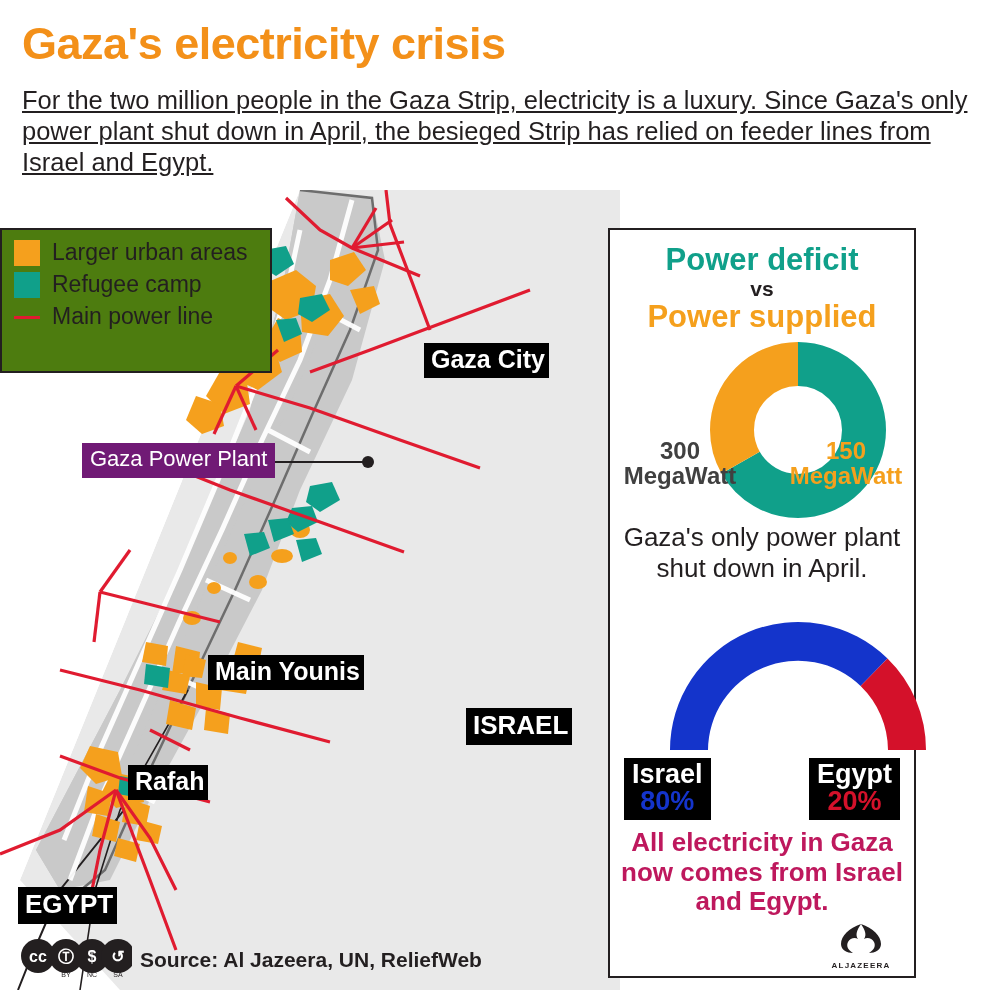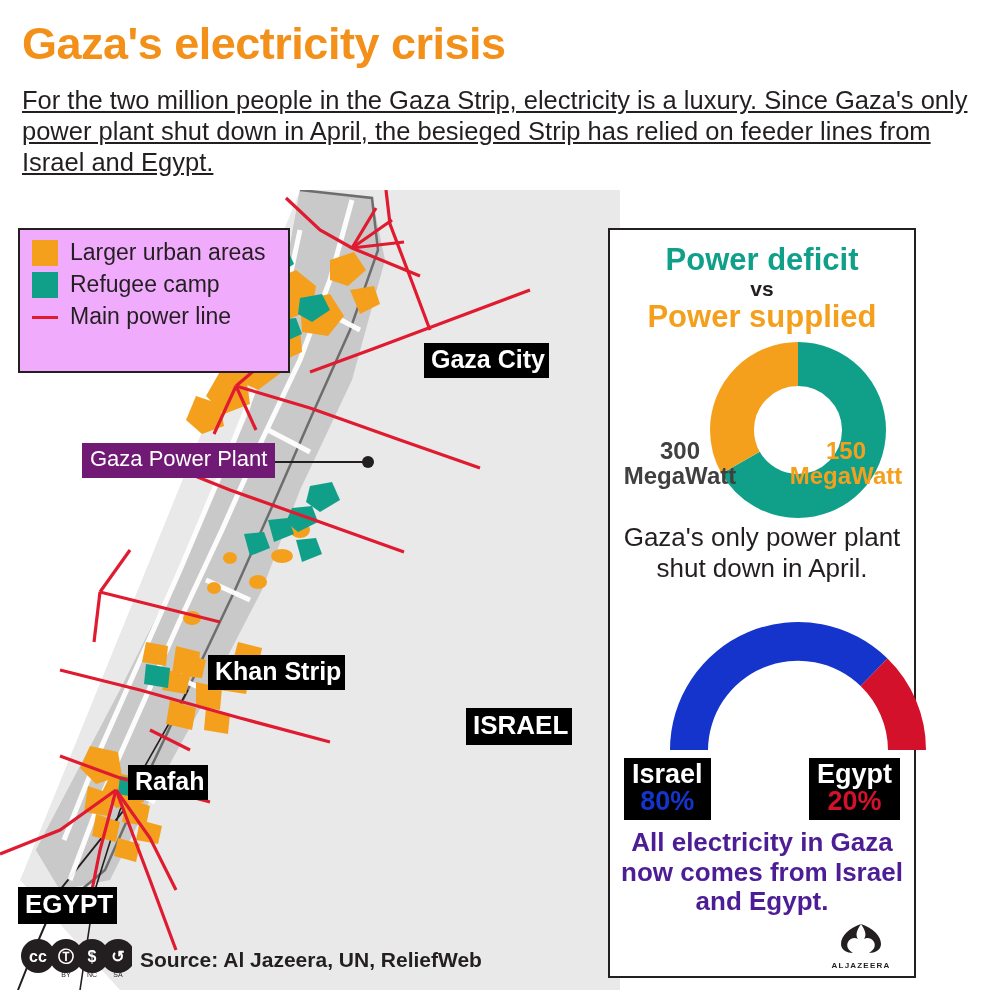--- a/index.html
+++ b/index.html
@@ -49,25 +49,25 @@
     left: 0;
     top: 190px;
     width: 620px;
     height: 800px;
   }
   .map-svg { display: block; }
 
   
   .legend {
     position: absolute;
-    left: 18px;
+    left: 0;
     top: 228px;
     width: 272px;
     height: 145px;
-    background: #f0abfc;
+    background: #4d7c0f;
     border: 2px solid #231f20;
     box-sizing: border-box;
     padding: 10px 12px 0 12px;
   }
   .legend-row {
     display: flex;
     align-items: flex-start;
     margin-bottom: 6px;
   }
   .swatch {
@@ -238,21 +238,21 @@
   .tag-egypt  .cpct { color: #d4112a; }
 
   .panel-foot {
     position: absolute;
     left: 0;
     right: 0;
     top: 598px;
     text-align: center;
     font-size: 26px;
     font-weight: bold;
-    color: #4c1d95;
+    color: #be185d;
     line-height: 1.14;
   }
 
   .aj-logo {
     position: absolute;
     right: 10px;
     bottom: 6px;
     width: 86px;
     text-align: center;
   }
@@ -383,21 +383,21 @@
       <span class="swatch camp"></span>
       <span class="legend-label">Refugee camp</span>
     </div>
     <div class="legend-row">
       <span class="swatch line"></span>
       <span class="legend-label">Main power line</span>
     </div>
   </div>
 
   <div class="map-label label-gaza-city">Gaza City</div>
-  <div class="map-label label-khan">Khan Strip</div>
+  <div class="map-label label-khan">Main Younis</div>
   <div class="map-label label-rafah">Rafah</div>
   <div class="map-label label-israel">ISRAEL</div>
   <div class="map-label label-egypt">EGYPT</div>
   <div class="plant-tag">Gaza Power Plant</div>
 
   <div class="cc">
     <svg width="112" height="40" viewBox="0 0 112 40" xmlns="http://www.w3.org/2000/svg">
       <g fill="#231f20">
         <circle cx="18" cy="18" r="17"></circle>
           <circle cx="46" cy="18" r="17"></circle>

